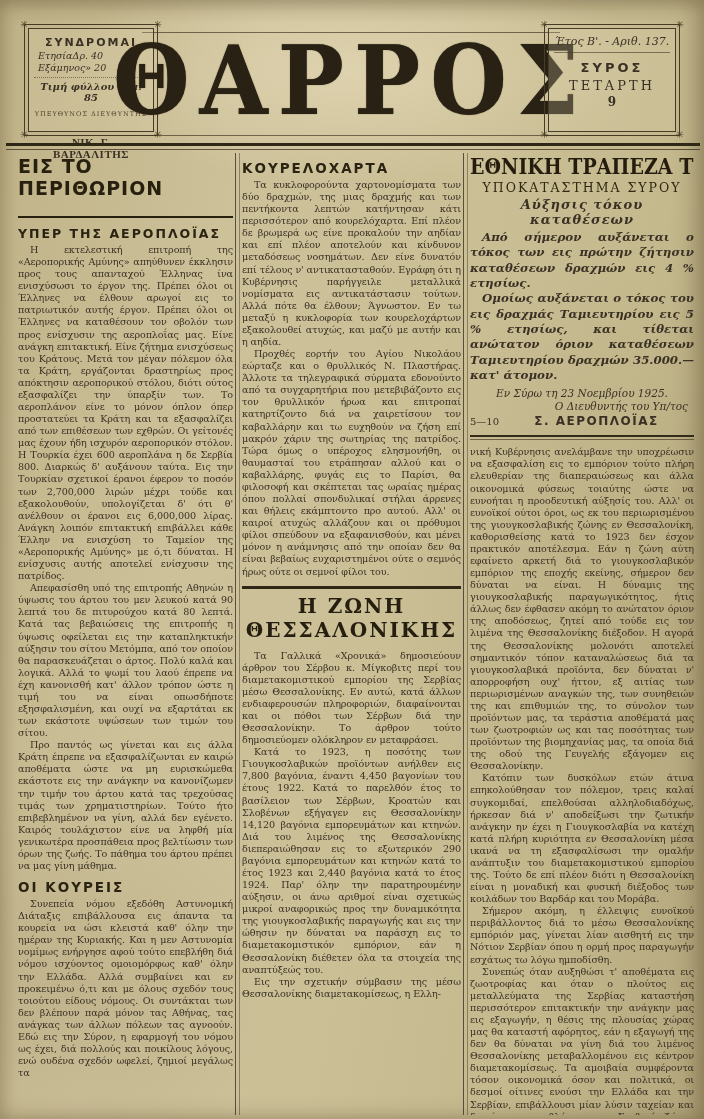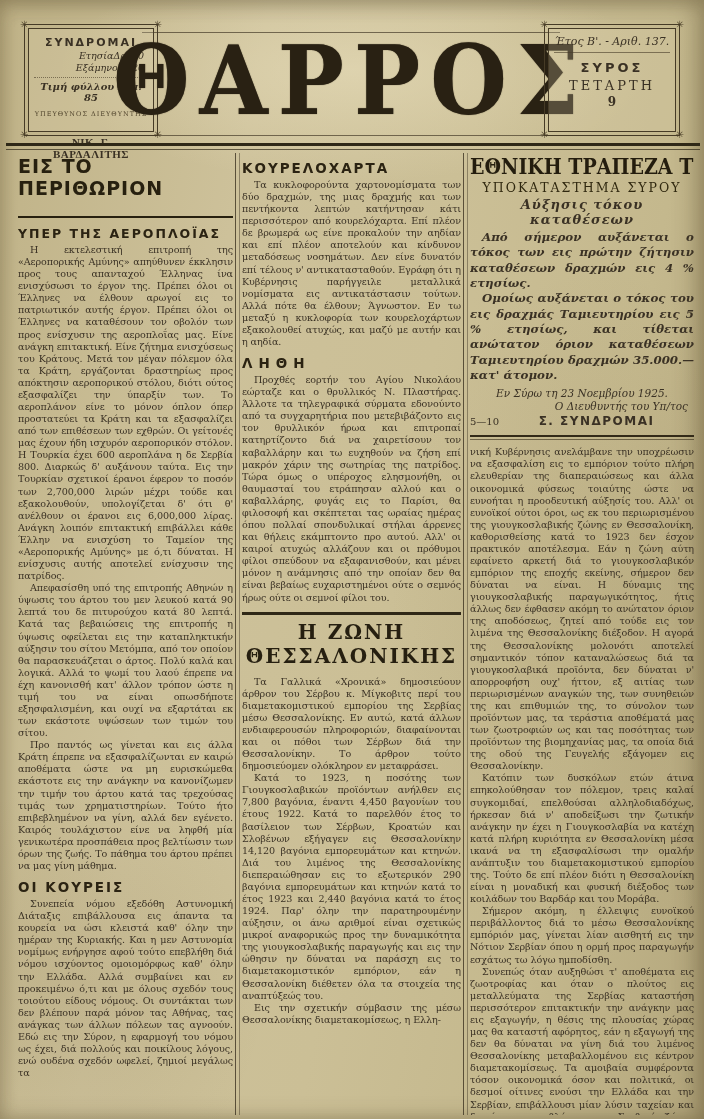--- a/index.html
+++ b/index.html
@@ -20,21 +20,21 @@
   .frame-top{top:10px}.frame-bottom{bottom:4px}
   .mh-box{
     position:absolute;top:6px;height:104px;border:1px solid #463b26;outline:1px solid #463b26;outline-offset:3px;
     background:rgba(222,211,175,.25);text-align:center;box-sizing:border-box;
   }
   .sub-box{left:2px;width:126px;padding:7px 5px 0;}
   .issue-box{right:2px;width:128px;padding:6px 5px 0;}
   .corner{position:absolute;font-family:"DejaVu Sans",sans-serif;font-size:10px;color:#4a3f28;line-height:1;}
   .c-tl{top:-9px;left:-9px}.c-tr{top:-9px;right:-9px}.c-bl{bottom:-9px;left:-9px}.c-br{bottom:-9px;right:-9px}
   .sub-title{font-family:"DejaVu Sans",sans-serif;font-weight:bold;font-size:11px;letter-spacing:2px;}
-  .sub-row{display:flex;justify-content:flex-end;font-size:9.5px;font-style:italic;padding:1px 4px 0;}
+  .sub-row{display:flex;justify-content:flex-start;font-size:9.5px;font-style:italic;padding:1px 4px 0;}
   .sub-price{font-size:10px;font-style:italic;font-weight:bold;margin-top:4px;border-top:1px dotted rgba(70,59,38,.6);padding-top:3px;}
   .sub-role{font-size:6.5px;letter-spacing:1px;margin-top:7px;color:#52462e;}
   .sub-name{font-family:Liberation Serif, serif;font-weight:bold;font-size:11px;margin-top:18px;letter-spacing:.5px;}
   .issue-year{font-size:11px;font-style:italic;border-bottom:1px solid rgba(70,59,38,.6);padding-bottom:4px;}
   .issue-city{font-family:"DejaVu Sans",sans-serif;font-weight:bold;font-size:13px;letter-spacing:3px;margin-top:7px;}
   .issue-day{font-size:13px;letter-spacing:3px;margin-top:3px;}
   .issue-num{font-size:12px;font-weight:bold;margin-top:2px;}
   .issue-rest{font-size:12px;font-style:italic;font-weight:bold;margin-top:1px;}
   .paper-title{
     position:absolute;left:132px;right:134px;top:0;height:118px;display:flex;align-items:center;justify-content:center;
@@ -127,21 +127,20 @@
       <p class="body">Προ παντός ως γίνεται και εις άλλα Κράτη έπρεπε να εξασφαλίζωνται εν καιρώ αποθέματα ώστε να μη ευρισκώμεθα εκάστοτε εις την ανάγκην να κανονίζωμεν την τιμήν του άρτου κατά τας τρεχούσας τιμάς των χρηματιστηρίων. Τούτο ήτο επιβεβλημένον να γίνη, αλλά δεν εγένετο. Καιρός τουλάχιστον είνε να ληφθή μία γενικωτέρα προσπάθεια προς βελτίωσιν των όρων της ζωής. Το πάθημα του άρτου πρέπει να μας γίνη μάθημα.</p>
       <div class="minihead">ΟΙ ΚΟΥΡΕΙΣ</div>
       <p class="body">Συνεπεία νόμου εξεδόθη Αστυνομική Διάταξις επιβάλλουσα εις άπαντα τα κουρεία να ώσι κλειστά καθ' όλην την ημέραν της Κυριακής. Και η μεν Αστυνομία νομίμως ενήργησε αφού τούτο επεβλήθη διά νόμου ισχύοντος ομοιομόρφως καθ' όλην την Ελλάδα. Αλλά συμβαίνει και εν προκειμένω ό,τι και με όλους σχεδόν τους τοιούτου είδους νόμους. Οι συντάκται των δεν βλέπουν παρά μόνον τας Αθήνας, τας ανάγκας των άλλων πόλεων τας αγνοούν. Εδώ εις την Σύρον, η εφαρμογή του νόμου ως έχει, διά πολλούς και ποικίλους λόγους, ενώ ουδένα σχεδόν ωφελεί, ζημιοί μεγάλως τα</p>
     </div>
 
     <div class="vrule"></div>
 
     <div class="col col-2">
       <div class="minihead">ΚΟΥΡΕΛΟΧΑΡΤΑ</div>
       <p class="body">Τα κυκλοφορούντα χαρτονομίσματα των δύο δραχμών, της μιας δραχμής και των πεντήκοντα λεπτών κατήντησαν κάτι περισσότερον από κουρελόχαρτα. Επί πλέον δε βρωμερά ως είνε προκαλούν την αηδίαν και επί πλέον αποτελούν και κίνδυνον μεταδόσεως νοσημάτων. Δεν είνε δυνατόν επί τέλους ν' αντικατασταθούν. Εγράφη ότι η Κυβέρνησις παρήγγειλε μεταλλικά νομίσματα εις αντικατάστασιν τούτων. Αλλά πότε θα έλθουν; Άγνωστον. Εν τω μεταξύ η κυκλοφορία των κουρελοχάρτων εξακολουθεί ατυχώς, και μαζύ με αυτήν και η αηδία.</p>
-      <div class="minihead spread">ΛΗΘΗ</div>
       <p class="body">Προχθές εορτήν του Αγίου Νικολάου εώρταζε και ο θρυλλικός Ν. Πλαστήρας. Άλλοτε τα τηλεγραφικά σύρματα εδονούντο από τα συγχαρητήρια που μετεβιβάζοντο εις τον θρυλλικόν ήρωα και επιτροπαί κατηρτίζοντο διά να χαιρετίσουν τον καβαλλάρην και τω ευχηθούν να ζήση επί μακρόν χάριν της σωτηρίας της πατρίδος. Τώρα όμως ο υπέροχος ελησμονήθη, οι θαυμασταί του ετράπησαν αλλού και ο καβαλλάρης, φυγάς εις το Παρίσι, θα φιλοσοφή και σκέπτεται τας ωραίας ημέρας όπου πολλαί σπονδυλικαί στήλαι άρρενες και θήλεις εκάμπτοντο προ αυτού. Αλλ' οι καιροί ατυχώς αλλάζουν και οι πρόθυμοι φίλοι σπεύδουν να εξαφανισθούν, και μένει μόνον η ανάμνησις από την οποίαν δεν θα είναι βεβαίως ευχαριστημένοι ούτε ο σεμνός ήρως ούτε οι σεμνοί φίλοι του.</p>
       <div class="feature-rule"></div>
       <div class="feature-head">Η ΖΩΝΗ ΘΕΣΣΑΛΟΝΙΚΗΣ</div>
       <p class="body">Τα Γαλλικά «Χρονικά» δημοσιεύουν άρθρον του Σέρβου κ. Μίγκοβιτς περί του διαμετακομιστικού εμπορίου της Σερβίας μέσω Θεσσαλονίκης. Εν αυτώ, κατά άλλων ενδιαφερουσών πληροφοριών, διαφαίνονται και οι πόθοι των Σέρβων διά την Θεσσαλονίκην. Το άρθρον τούτο δημοσιεύομεν ολόκληρον εν μεταφράσει.</p>
       <p class="body">Κατά το 1923, η ποσότης των Γιουγκοσλαβικών προϊόντων ανήλθεν εις 7,800 βαγόνια, έναντι 4,450 βαγονίων του έτους 1922. Κατά το παρελθόν έτος το βασίλειον των Σέρβων, Κροατών και Σλοβένων εξήγαγεν εις Θεσσαλονίκην 14,120 βαγόνια εμπορευμάτων και κτηνών. Διά του λιμένος της Θεσσαλονίκης διεπεραιώθησαν εις το εξωτερικόν 290 βαγόνια εμπορευμάτων και κτηνών κατά το έτος 1923 και 2,440 βαγόνια κατά το έτος 1924. Παρ' όλην την παρατηρουμένην αύξησιν, οι άνω αριθμοί είναι σχετικώς μικροί αναφορικώς προς την δυναμικότητα της γιουγκοσλαβικής παραγωγής και εις την ώθησιν ην δύναται να παράσχη εις το διαμετακομιστικόν εμπόριον, εάν η Θεσσαλονίκη διέθετεν όλα τα στοιχεία της αναπτύξεώς του.</p>
       <p class="body">Εις την σχετικήν σύμβασιν της μέσω Θεσσαλονίκης διαμετακομίσεως, η Ελλη-</p>
     </div>
 
     <div class="vrule"></div>
 
@@ -149,21 +148,21 @@
       <div class="bank">
         <div class="bank-title">ΕΘΝΙΚΗ ΤΡΑΠΕΖΑ ΤΗΣ ΕΛΛΑΔΟΣ</div>
         <div class="bank-sub">ΥΠΟΚΑΤΑΣΤΗΜΑ ΣΥΡΟΥ</div>
         <div class="bank-head">Αύξησις τόκου καταθέσεων</div>
         <p>Από σήμερον αυξάνεται ο τόκος των εις πρώτην ζήτησιν καταθέσεων δραχμών εις 4 % ετησίως.</p>
         <p>Ομοίως αυξάνεται ο τόκος του εις δραχμάς Ταμιευτηρίου εις 5 % ετησίως, και τίθεται ανώτατον όριον καταθέσεων Ταμιευτηρίου δραχμών 35.000.— κατ' άτομον.</p>
         <div class="bank-date">Εν Σύρω τη 23 Νοεμβρίου 1925.</div>
         <div class="bank-role">Ο Διευθυντής του Υπ/τος</div>
         <div class="bank-sigrow">
           <span class="bank-ref">5—10</span>
-          <span class="bank-name">Σ. ΣΥΝΔΡΟΜΑΙ</span>
+          <span class="bank-name">Σ. ΑΕΡΟΠΛΟΪΑΣ</span>
         </div>
       </div>
       <div class="ad-rule"></div>
       <p class="body noindent">νική Κυβέρνησις ανελάμβανε την υποχρέωσιν να εξασφαλίση εις το εμπόριον τούτο πλήρη ελευθερίαν της διαπεραιώσεως και άλλα οικονομικά φύσεως τοιαύτης ώστε να ευνοήται η προοδευτική αύξησίς του. Αλλ' οι ευνοϊκοί ούτοι όροι, ως εκ του περιωρισμένου της γιουγκοσλαβικής ζώνης εν Θεσσαλονίκη, καθορισθείσης κατά το 1923 δεν έσχον πρακτικόν αποτέλεσμα. Εάν η ζώνη αύτη εφαίνετο αρκετή διά το γιουγκοσλαβικόν εμπόριον της εποχής εκείνης, σήμερον δεν δύναται να είναι. Η δύναμις της γιουγκοσλαβικής παραγωγικότητος, ήτις άλλως δεν έφθασεν ακόμη το ανώτατον όριον της αποδόσεως, ζητεί από τούδε εις τον λιμένα της Θεσσαλονίκης διέξοδον. Η αγορά της Θεσσαλονίκης μολονότι αποτελεί σημαντικόν τόπον καταναλώσεως διά τα γιουγκοσλαβικά προϊόντα, δεν δύναται ν' απορροφήση ουχ' ήττον, εξ αιτίας των περιωρισμένων αναγκών της, των συνηθειών της και επιθυμιών της, το σύνολον των προϊόντων μας, τα τεράστια αποθέματά μας των ζωοτροφιών ως και τας ποσότητας των προϊόντων της βιομηχανίας μας, τα οποία διά της οδού της Γευγελής εξάγομεν εις Θεσσαλονίκην.</p>
       <p class="body">Κατόπιν των δυσκόλων ετών άτινα επηκολούθησαν τον πόλεμον, τρεις καλαί συγκομιδαί, επελθούσαι αλληλοδιαδόχως, ήρκεσαν διά ν' αποδείξωσι την ζωτικήν ανάγκην ην έχει η Γιουγκοσλαβία να κατέχη κατά πλήρη κυριότητα εν Θεσσαλονίκη μέσα ικανά να τη εξασφαλίσωσι την ομαλήν ανάπτυξιν του διαμετακομιστικού εμπορίου της. Τούτο δε επί πλέον διότι η Θεσσαλονίκη είναι η μοναδική και φυσική διέξοδος των κοιλάδων του Βαρδάρ και του Μοράβα.</p>
       <p class="body">Σήμερον ακόμη, η έλλειψις ευνοϊκού περιβάλλοντος διά το μέσω Θεσσαλονίκης εμπόριόν μας, γίνεται λίαν αισθητή εις την Νότιον Σερβίαν όπου η ορμή προς παραγωγήν εσχάτως τω λόγω ημποδίσθη.</p>
       <p class="body">Συνεπώς όταν αυξηθώσι τ' αποθέματα εις ζωοτροφίας και όταν ο πλούτος εις μεταλλεύματα της Σερβίας καταστήση περισσότερον επιτακτικήν την ανάγκην μας εις εξαγωγήν, η θέσις της πλουσίας χώρας μας θα καταστή αφόρητος, εάν η εξαγωγή της δεν θα δύναται να γίνη διά του λιμένος Θεσσαλονίκης μεταβαλλομένου εις κέντρον διαμετακομίσεως. Τα αμοιβαία συμφέροντα τόσον οικονομικά όσον και πολιτικά, οι δεσμοί οίτινες ενούσι την Ελλάδα και την Σερβίαν, επιβάλλουσι μίαν λύσιν ταχείαν και δικαίαν του προβλήματος της Σερβικής ζώνης Θεσσαλονίκης εν συνδυασμώ προς την ελευθέραν τοιαύτην.</p>
     </div>
 
   </div>

